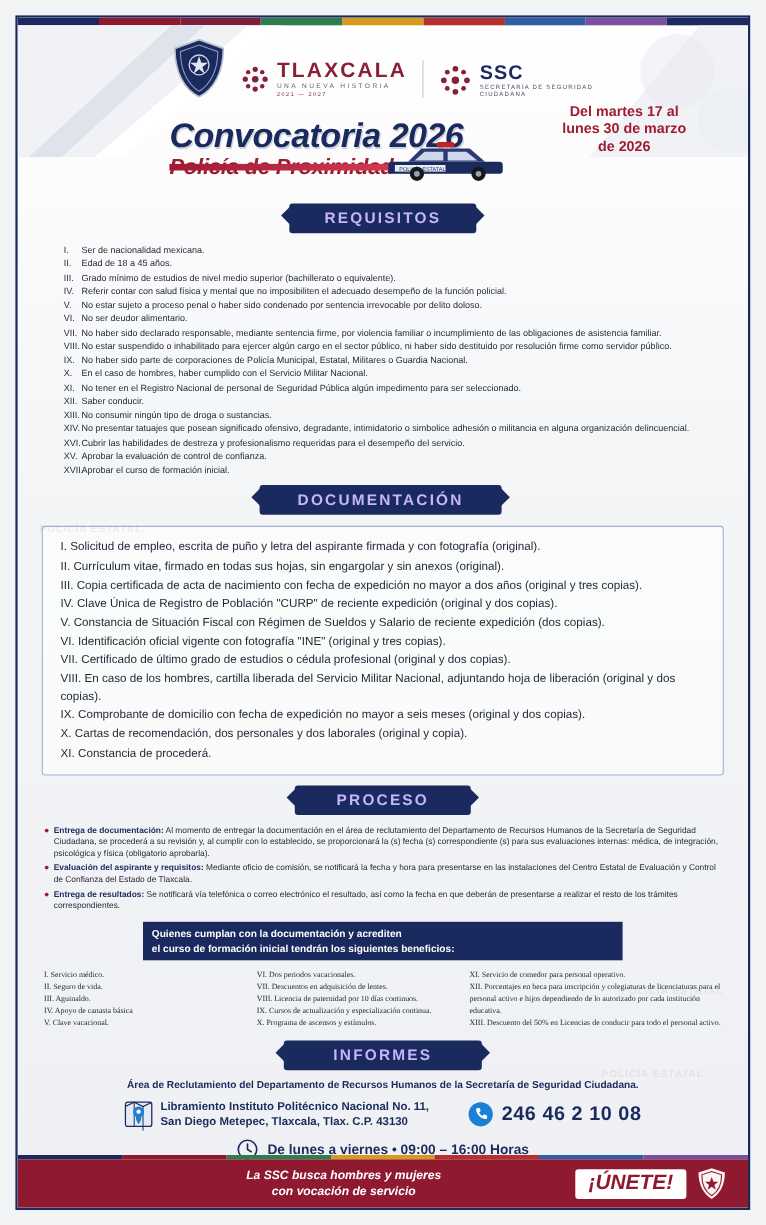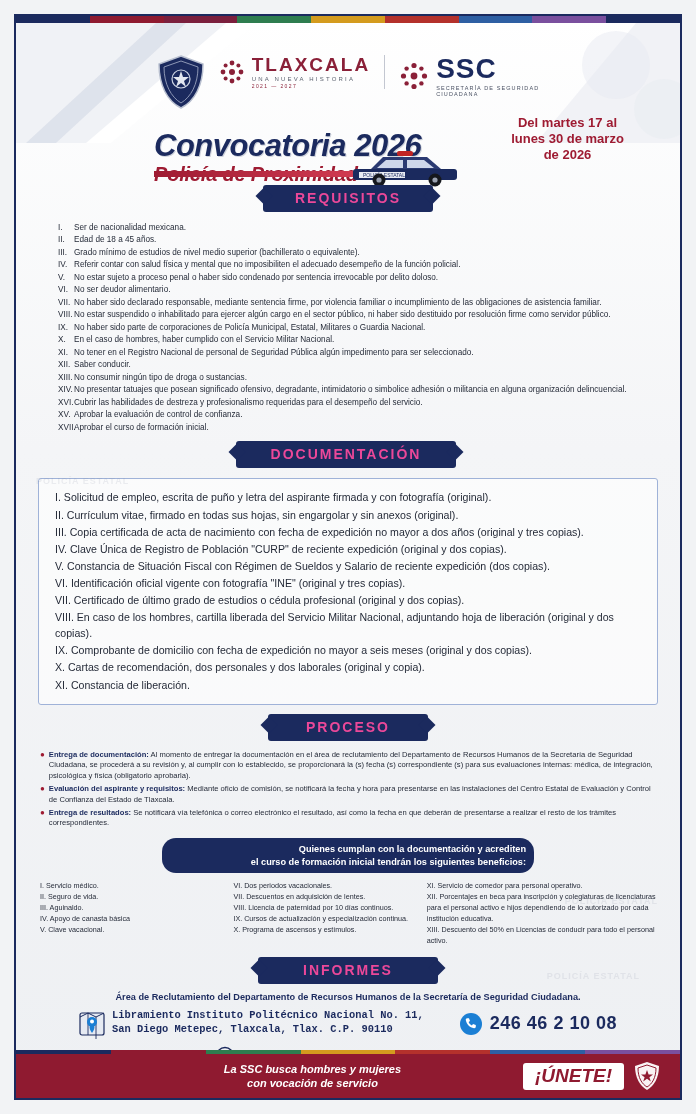--- a/index.html
+++ b/index.html
@@ -50,25 +50,25 @@
     pointer-events: none;
   }
   
   .header {
     position: relative;
     padding: 10px 10px 0 10px;
     height: 160px;
   }
   .logos {
     display: flex;
-    align-items: flex-start;
+    align-items: flex-end;
     justify-content: center;
     gap: 14px;
     height: 56px;
-    margin-top: 22px;
+    margin-top: 0;
   }
   .shield {
     width: 48px; height: 54px;
     position: relative;
   }
   .shield svg { display:block; }
   .tlax {
     display: flex; align-items: center; gap: 7px;
   }
   .tlax-mark { width: 26px; height: 26px; }
@@ -81,21 +81,21 @@
   }
   .tlax-text .t3 {
     font-size: 5px; color: #8a2038; letter-spacing: 1.4px; margin-top: 1px;
   }
   .divider-v {
     width: 1px; height: 34px; background: #c3c7d1;
   }
   .ssc { display: flex; align-items: center; gap: 7px; }
   .ssc-mark { width: 30px; height: 30px; }
   .ssc-text .s1 {
-    font-size: 28px; font-weight: bold; color: #1b2a5e; letter-spacing: 1px; line-height: 1;
+    font-size: 18px; font-weight: bold; color: #1b2a5e; letter-spacing: 1px; line-height: 1;
   }
   .ssc-text .s2 {
     font-size: 5.5px; color: #4a5163; letter-spacing: 1.1px; margin-top: 2px;
   }
   .ssc-text .s3 {
     font-size: 5.5px; color: #4a5163; letter-spacing: 1.1px;
   }
   .title-row {
     position: relative;
     margin-top: 8px;
@@ -147,21 +147,21 @@
     left: 128px;
     top: 52px;
     width: 205px;
     height: 6px;
     background: linear-gradient(90deg,#9e1b32,#d23b52);
   }
   
   .banner {
     margin: 0 auto;
     background: #1b2a5e;
-    color: #ec4899;
+    color: #c4b5fd;
     font-weight: bold;
     font-size: 14px;
     letter-spacing: 2px;
     text-align: center;
     padding: 5px 0 6px 0;
     position: relative;
     border-radius: 3px;
   }
   .banner::before, .banner::after {
     content: "";
@@ -207,56 +207,57 @@
   .bullet {
     color: #9e1b32;
     font-size: 8px;
     margin-right: 4px;
     line-height: 1.3;
   }
   .proc-item b { color: #1b2a5e; }
   
   .ben-head {
     margin: 9px auto 0 auto;
-    width: 372px;
+    width: 436px;
     background: #1b2a5e;
     color: #fff;
-    text-align: right;
+    text-align: left;
     font-size: 9.2px;
     font-weight: bold;
     line-height: 1.36;
     padding: 5px 8px;
-    border-radius: 14px;
+    border-radius: 0;
   }
   .ben-cols {
     display: flex;
     margin: 8px 24px 0 24px;
     font-size: 7.2px;
     color: #1f2533;
     line-height: 1.52;
     gap: 10px;
+    font-family: Liberation Serif, serif;
   }
   .ben-cols > div { flex: 1; }
   .ben-cols > div:nth-child(3) { flex: 1.25; }
   
   .inf-sub {
     text-align: center;
     font-size: 9.2px;
     color: #1b2a5e;
     font-weight: bold;
     margin-top: 8px;
   }
   .inf-addr {
     display: flex;
     align-items: center;
     justify-content: center;
     gap: 36px;
     margin-top: 7px;
   }
-  .addr-left { display: flex; align-items: flex-start; gap: 7px; font-family: Liberation Mono, monospace; }
+  .addr-left { display: flex; align-items: flex-end; gap: 7px; }
   .addr-text { font-size: 10.4px; color: #1b2a5e; font-weight: bold; line-height: 1.33; }
   .phone { display: flex; align-items: center; gap: 8px; }
   .phone-num { font-size: 18px; font-weight: bold; color: #1b2a5e; letter-spacing: 0.5px; }
   .hours {
     display: flex; align-items: center; justify-content: center; gap: 8px;
     margin-top: 7px;
     font-size: 12.5px; font-weight: bold; color: #1b2a5e;
   }
   .circle-ico {
     width: 22px; height: 22px; border-radius: 50%;
@@ -501,21 +502,21 @@
       <p>I. Solicitud de empleo, escrita de puño y letra del aspirante firmada y con fotografía (original).</p>
       <p>II. Currículum vitae, firmado en todas sus hojas, sin engargolar y sin anexos (original).</p>
       <p>III. Copia certificada de acta de nacimiento con fecha de expedición no mayor a dos años (original y tres copias).</p>
       <p>IV. Clave Única de Registro de Población "CURP" de reciente expedición (original y dos copias).</p>
       <p>V. Constancia de Situación Fiscal con Régimen de Sueldos y Salario de reciente expedición (dos copias).</p>
       <p>VI. Identificación oficial vigente con fotografía "INE" (original y tres copias).</p>
       <p>VII. Certificado de último grado de estudios o cédula profesional (original y dos copias).</p>
       <p>VIII. En caso de los hombres, cartilla liberada del Servicio Militar Nacional, adjuntando hoja de liberación (original y dos copias).</p>
       <p>IX. Comprobante de domicilio con fecha de expedición no mayor a seis meses (original y dos copias).</p>
       <p>X. Cartas de recomendación, dos personales y dos laborales (original y copia).</p>
-      <p>XI. Constancia de liberación.</p>
+      <p>XI. Constancia de procederá.</p>
     </div>
 
     <div class="banner-wrap" style="margin-top:9px;">
       <div class="banner" style="width:160px;margin:0 auto;">PROCESO</div>
     </div>
 
     <div class="proc-list">
       <div class="proc-item">
         <span class="bullet">●</span>
         <div><b>Entrega de documentación:</b><span> Al momento de entregar la documentación en el área de reclutamiento del Departamento de Recursos Humanos de la Secretaría de Seguridad Ciudadana, se procederá a su revisión y, al cumplir con lo establecido, se proporcionará la (s) fecha (s) correspondiente (s) para sus evaluaciones internas: médica, de integración, psicológica y física (obligatorio aprobarla).</span></div>
@@ -568,21 +569,21 @@
         <svg width="26" height="30" viewBox="0 0 26 30">
           <rect x="1" y="4" width="24" height="22" rx="2" fill="#e6eaf2" stroke="#1b2a5e" stroke-width="1.2"></rect>
           <path d="M1 8 L9 4 L17 8 L25 4" fill="none" stroke="#1b2a5e" stroke-width="1"></path>
           <path d="M9 4 L9 26 M17 8 L17 30" stroke="#1b2a5e" stroke-width="0.9"></path>
           <circle cx="13" cy="13" r="5" fill="#1b7fd4"></circle>
           <path d="M13 24 C9.5 19 10 16 13 16 C16 16 16.5 19 13 24 Z" fill="#1b7fd4"></path>
           <circle cx="13" cy="12.6" r="2" fill="#fff"></circle>
         </svg>
         <div class="addr-text">
           <div>Libramiento Instituto Politécnico Nacional No. 11,</div>
-          <div>San Diego Metepec, Tlaxcala, Tlax. C.P. 90110</div>
+          <div>San Diego Metepec, Tlaxcala, Tlax. C.P. 43130</div>
         </div>
       </div>
 
       <div class="phone">
         <div class="circle-ico">
           <svg width="13" height="13" viewBox="0 0 13 13">
             <path d="M3.2 1.2 L5 1.2 L6 4 L4.6 5.1 C5.4 6.9 6.1 7.6 7.9 8.4 L9 7 L11.8 8 L11.8 9.8 C11.8 10.8 11 11.4 10 11.2 C5.6 10.4 2.6 7.4 1.8 3 C1.6 2 2.2 1.2 3.2 1.2 Z" fill="#fff"></path>
           </svg>
         </div>
         <div class="phone-num">246 46 2 10 08</div>

